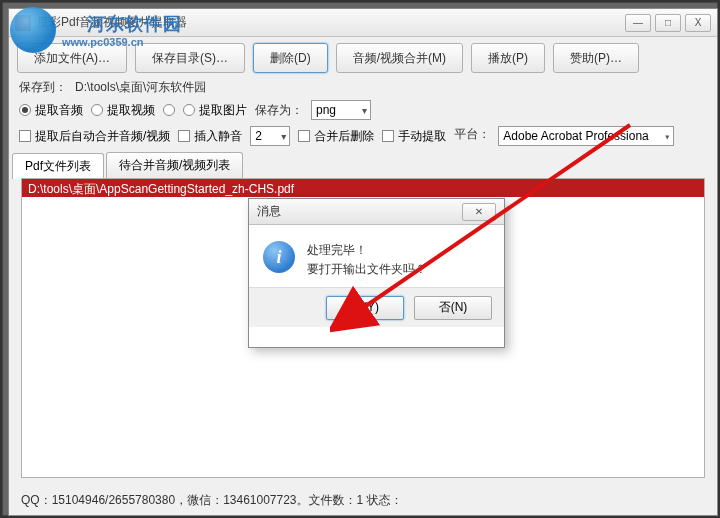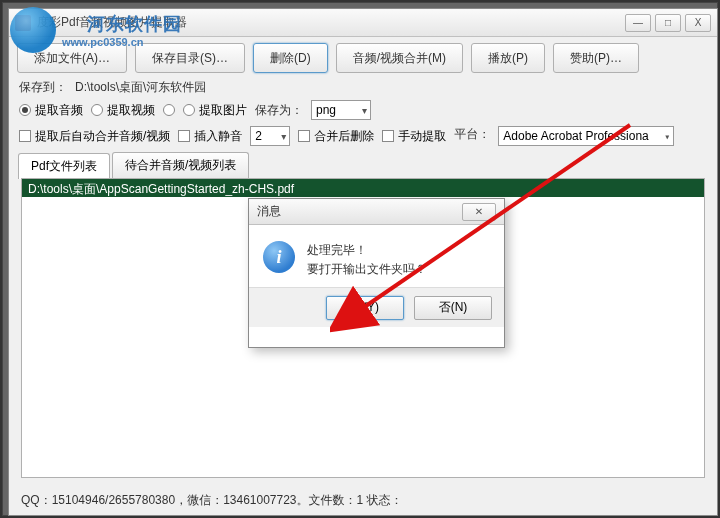--- a/index.html
+++ b/index.html
@@ -33,26 +33,26 @@
 .label { color:#333; }
 .radio, .check { display:inline-flex; align-items:center; gap:4px; }
 .radio .dot { width:12px; height:12px; border:1px solid #888; border-radius:50%; background:#fff; display:inline-flex; align-items:center; justify-content:center; }
 .radio.checked .dot::after { content:""; width:6px; height:6px; background:#444; border-radius:50%; }
 .check .box { width:12px; height:12px; border:1px solid #888; background:#fff; display:inline-flex; align-items:center; justify-content:center; font-size:10px; color:#333; }
 
 .select { height: 20px; border:1px solid #999; background:#fff; padding:0 16px 0 4px; position:relative; display:inline-flex; align-items:center; }
 .select::after { content:"▾"; position:absolute; right:3px; font-size:10px; color:#555; }
 
 
-.tabbar { display:flex; gap:0; padding: 0 9px; align-items:flex-end; }
+.tabbar { display:flex; gap:0; padding: 0 3px; align-items:flex-end; }
 .tab { padding: 4px 12px; border:1px solid #b0b0b0; border-bottom:none; background:linear-gradient(#fefefe,#eaeaea); border-radius:3px 3px 0 0; margin-right:2px; }
 .tab.active { background:#fff; position:relative; top:1px; }
 
 .listarea { margin: 0 12px; height: 300px; border:1px solid #b0b0b0; background:#fff; position:relative; overflow:hidden; }
-.listrow { background:#14532d; color:#fff; height:18px; padding:2px 6px; width:100%; }
+.listrow { background:#b91c1c; color:#fff; height:18px; padding:2px 6px; width:100%; }
 
 .statusbar { position:absolute; bottom:6px; left:12px; right:12px; color:#333; }
 
 
 .dialog { position:absolute; left:248px; top:198px; width:257px; height:150px; background:#fff; border:1px solid #8a8a8a; box-shadow: 4px 4px 10px rgba(0,0,0,0.25); z-index:100; }
 .dlg-titlebar { height:26px; background:linear-gradient(#fbfbfb,#e4e4e4); border-bottom:1px solid #c0c0c0; display:flex; align-items:center; padding:0 8px; }
 .dlg-titlebar .dtitle { flex:1; color:#333; }
 .dlg-close { width:34px; height:18px; border:1px solid #b0b0b0; background:linear-gradient(#fdfdfd,#e6e6e6); border-radius:2px; display:flex; align-items:center; justify-content:center; font-size:10px; color:#555; }
 .dlg-body { display:flex; padding:16px 14px 8px 14px; gap:12px; }
 .info-icon { width:32px; height:32px; border-radius:50%; background:radial-gradient(circle at 35% 30%, #8ec7f5, #2f7dd0 70%); display:flex; align-items:center; justify-content:center; color:#fff; font-family: Georgia, serif; font-style: italic; font-weight:bold; font-size:18px; }

